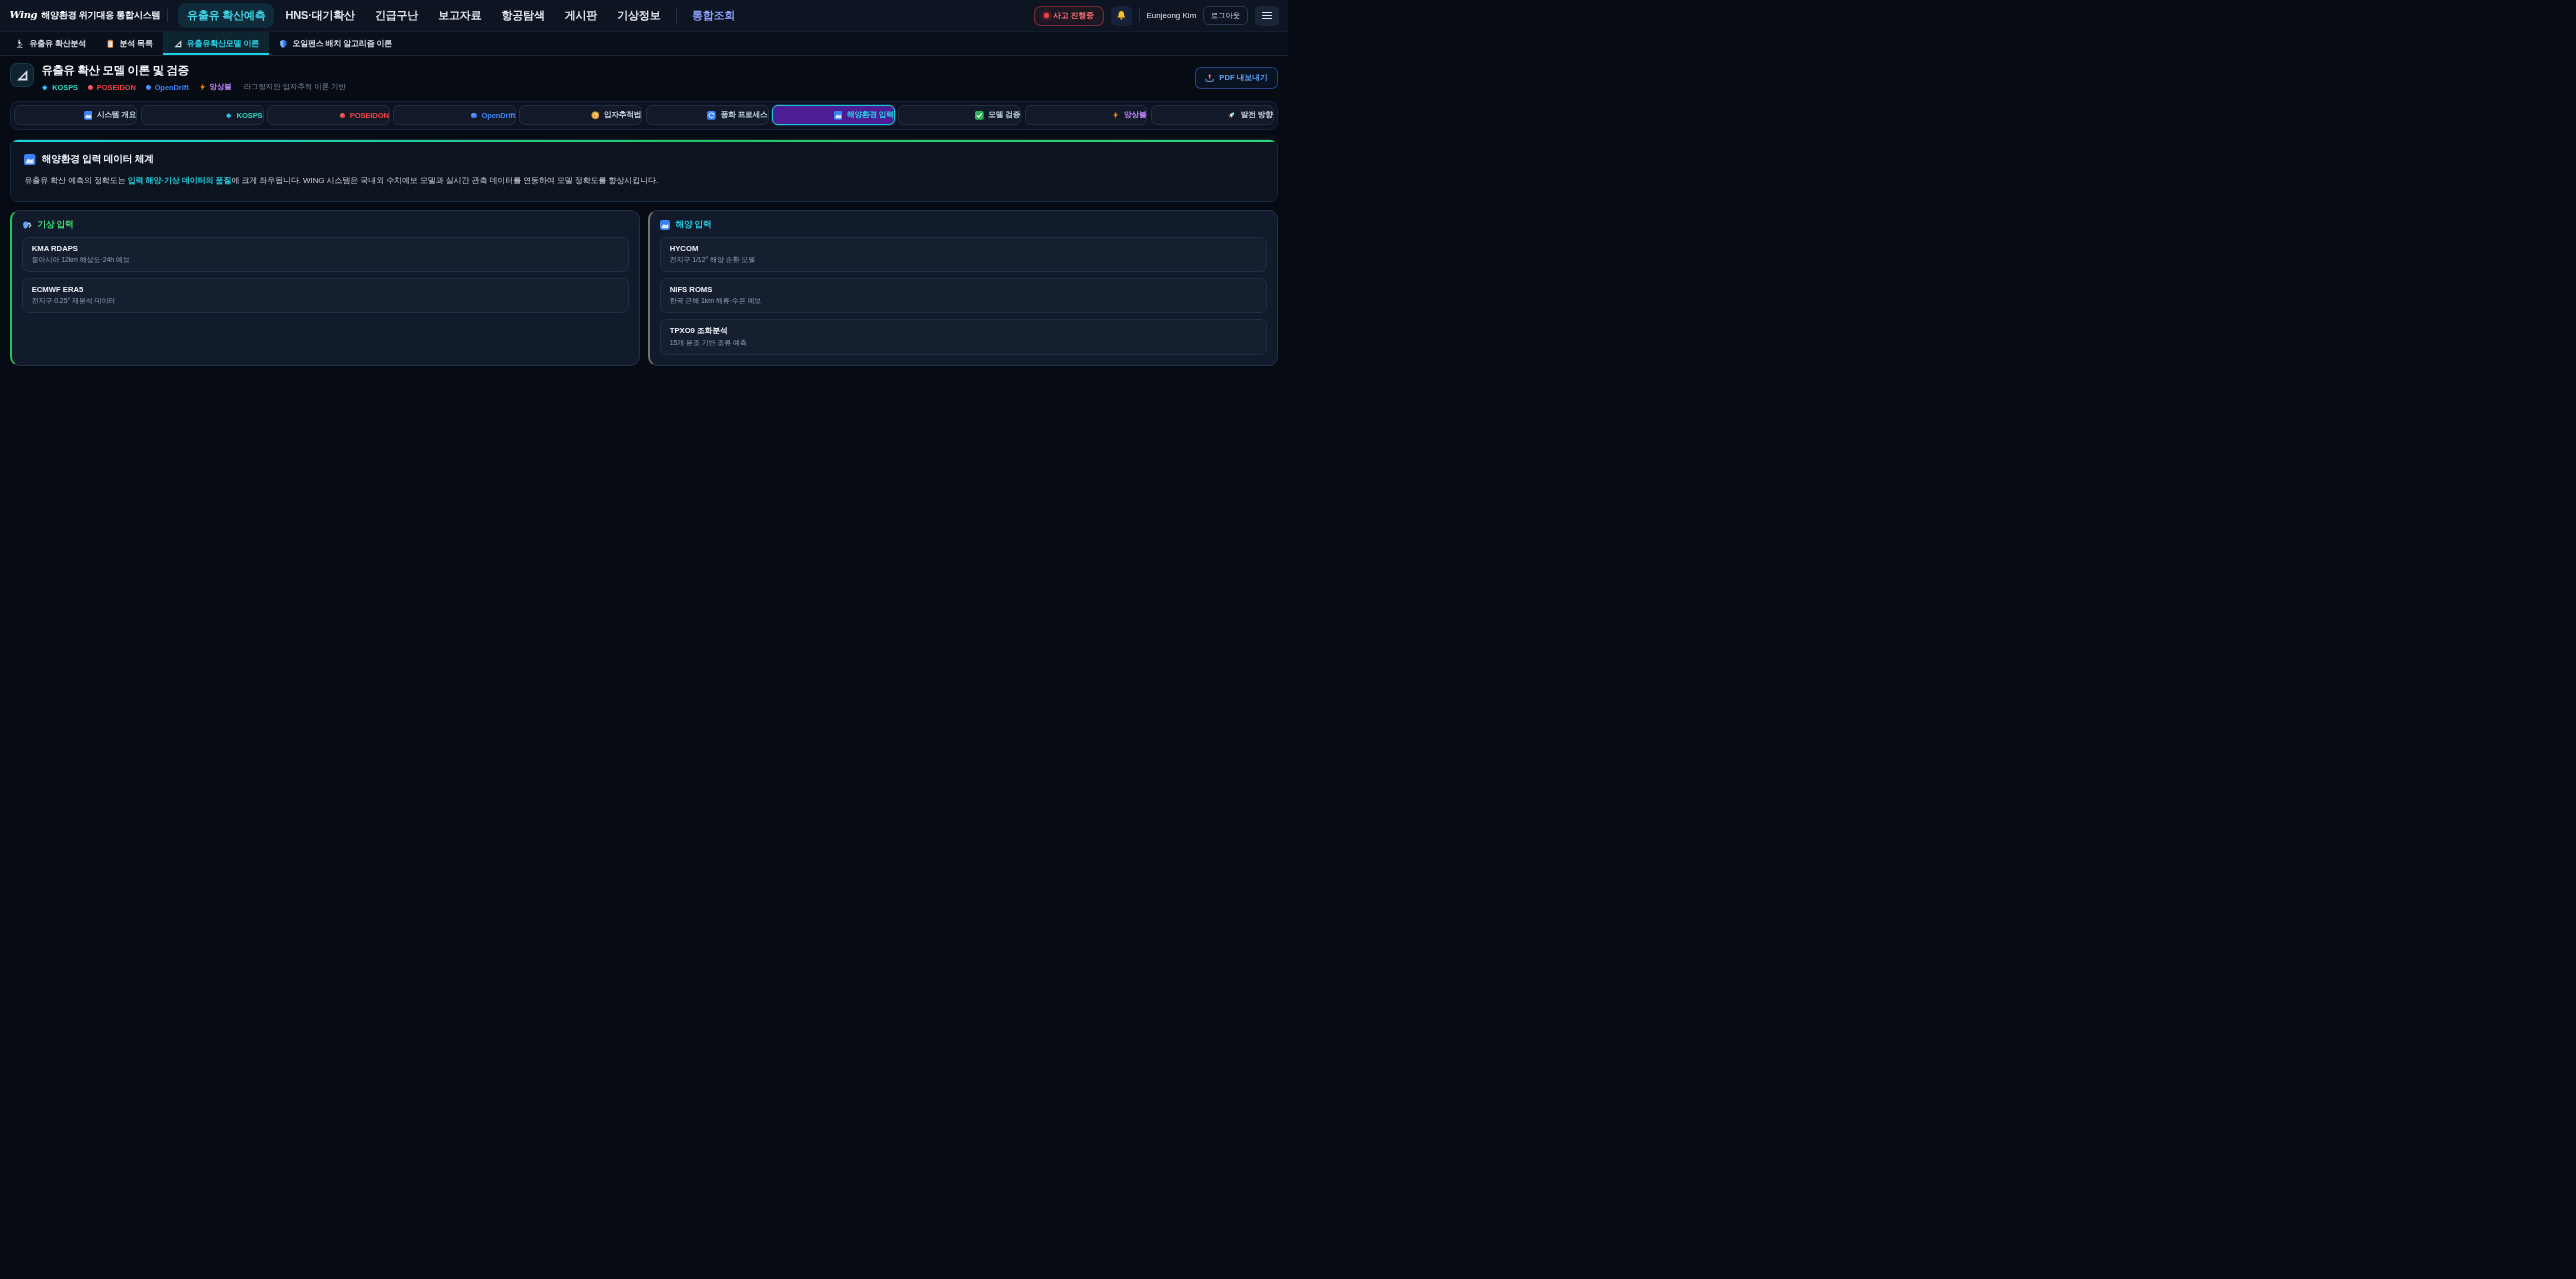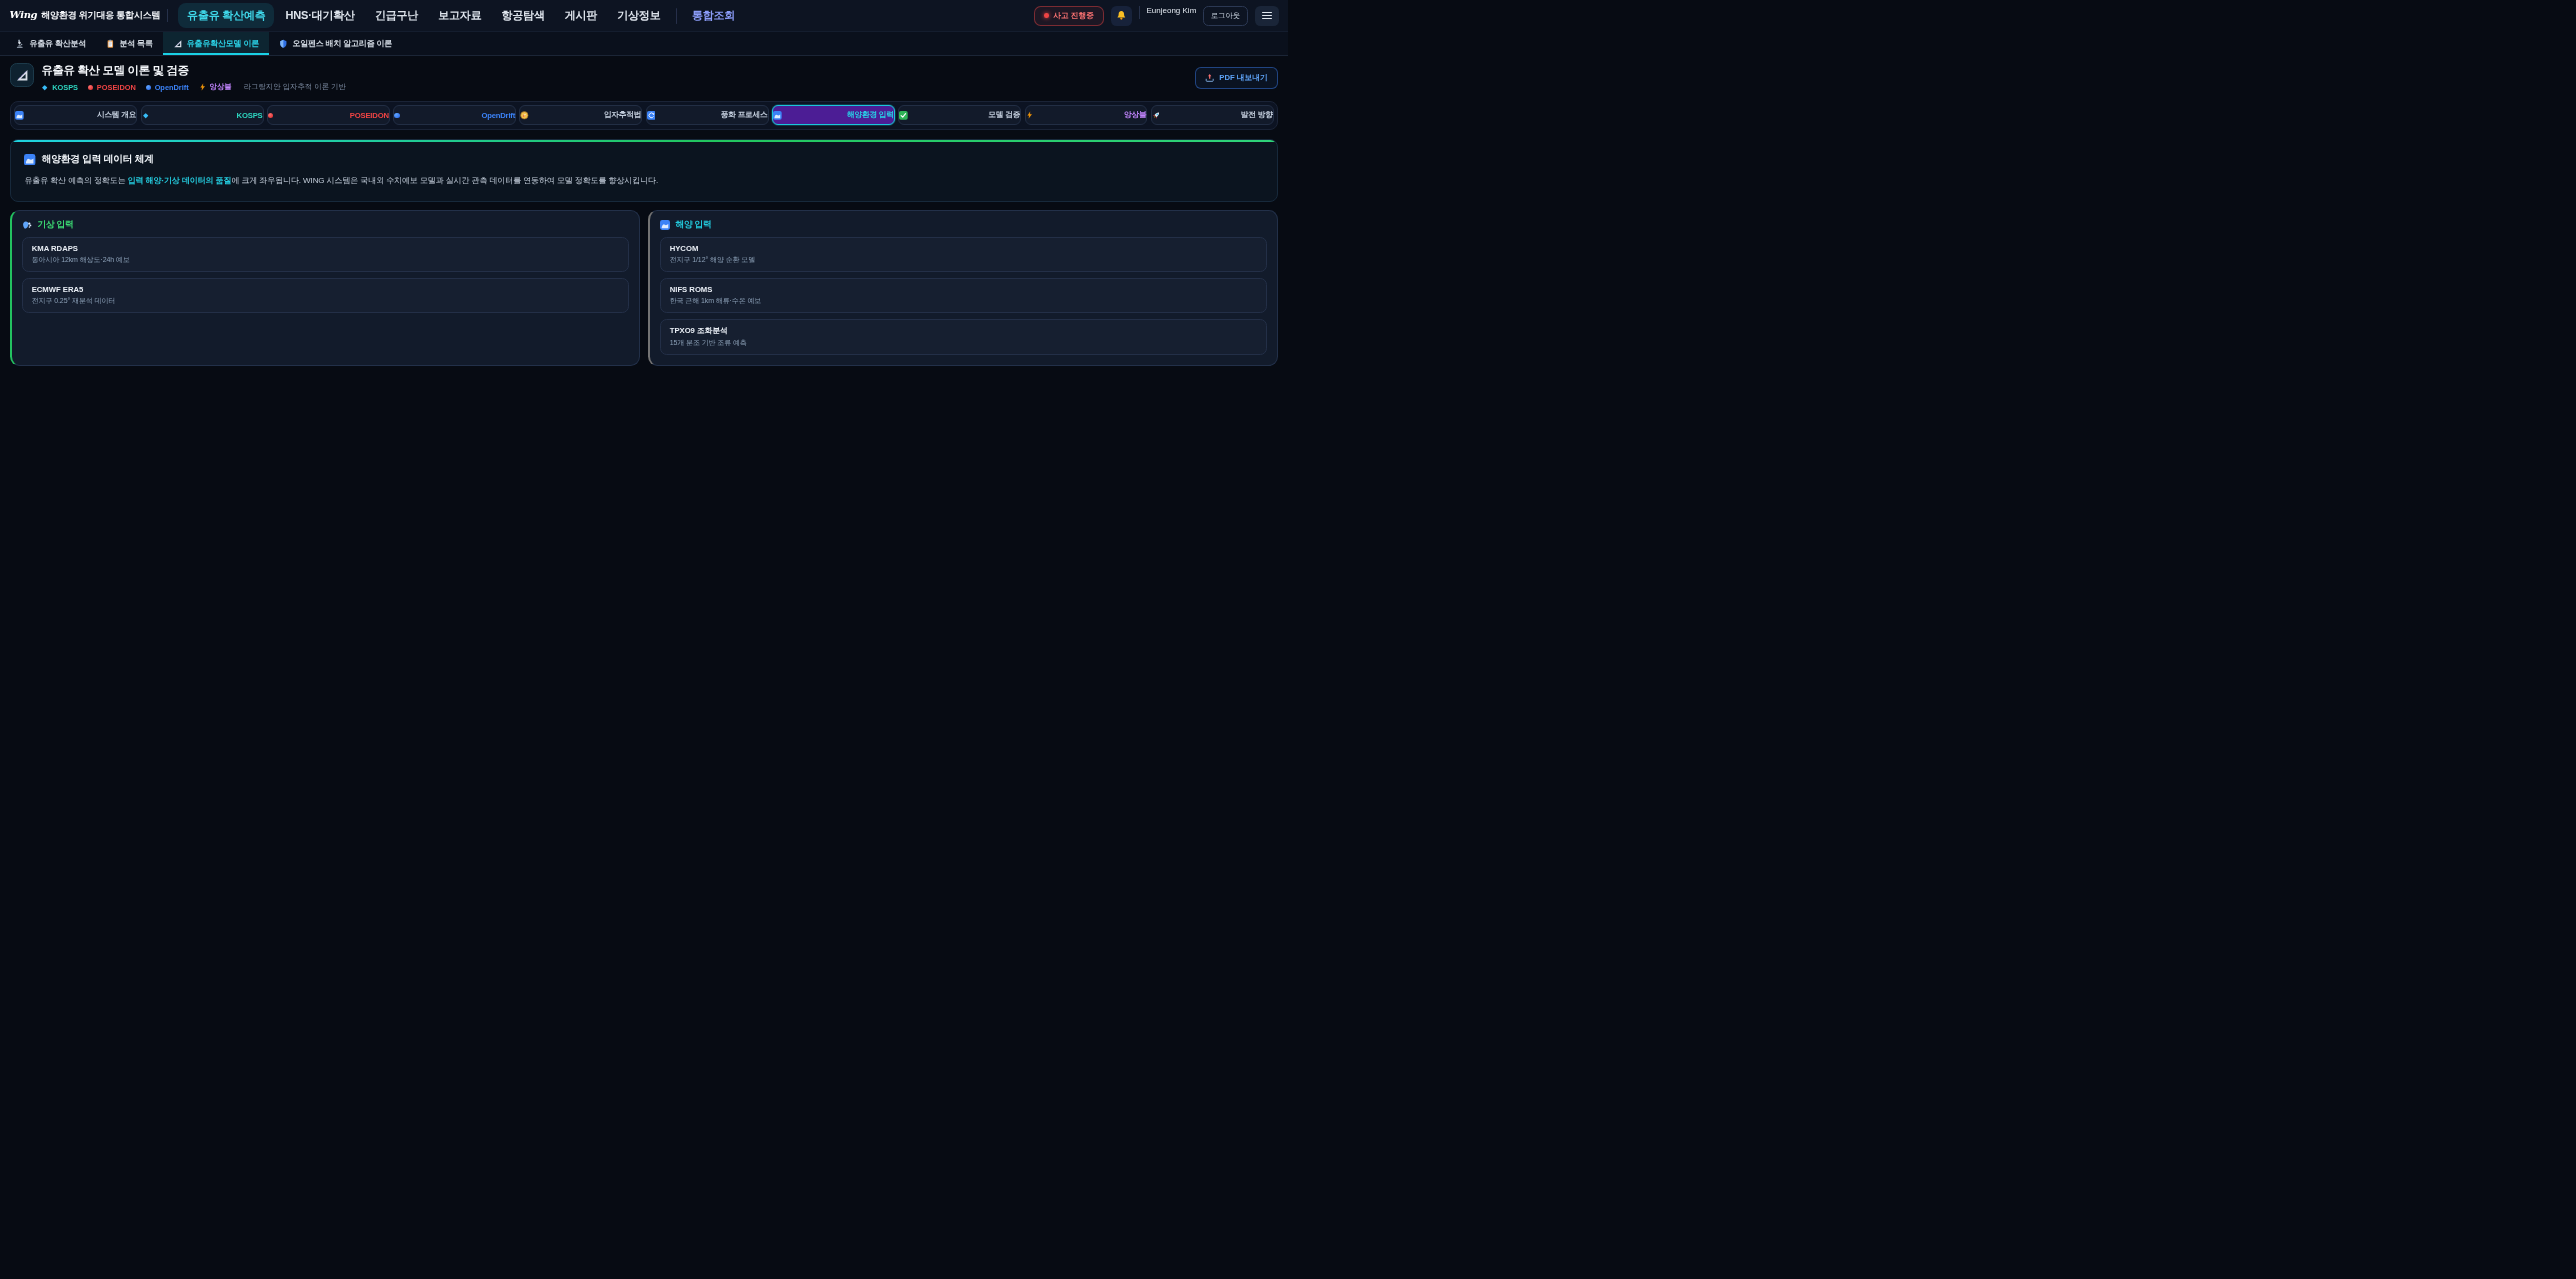--- a/index.html
+++ b/index.html
@@ -22,21 +22,21 @@
   .logo-title { font-weight:700; font-size:9px; color:#f3f5f9; letter-spacing:-0.2px; }
   .vdiv { width:0.7px; height:13.4px; background:#26314a; }
   .mainnav { display:flex; align-items:center; gap:2.7px; margin-left:4px; }
   .mainnav-item {
     padding:4.7px 8.7px; font-size:11px; font-weight:700; color:#dee4ec;
     border-radius:8px; cursor:pointer; white-space:nowrap; letter-spacing:-0.2px;
   }
   .mainnav-item.active { background:rgba(34,211,238,0.12); color:#3fd6e8; }
   .mainnav-item.accent { color:#8b9cf8;text-align:center; }
   .nav-group-div { width:0.7px; height:16px; background:#262f4a; border-radius:1.3px; margin:0 4px; }
-  .topbar-right { margin-left:auto; display:flex; gap:6.7px; }
+  .topbar-right { margin-left:auto; display:flex; align-items:center; gap:6.7px; }
   .incident-badge {
     display:flex; align-items:center; gap:4.7px; padding:4px 9.4px; border-radius:6.7px;
     border:0.7px solid rgba(239,68,68,0.45); background:rgba(239,68,68,0.07);
     color:#f87171; font-weight:700; font-size:7.7px; cursor:pointer; white-space:nowrap;
   }
   .incident-dot { width:4.7px; height:4.7px; border-radius:50%; background:#ef4444; box-shadow:0 0 4px #ef4444; }
   .iconbtn {
     width:21.5px; height:20px; border-radius:5.4px; background:#17223a; border:none;
     display:flex; align-items:center; justify-content:center; cursor:pointer;
   }
@@ -78,21 +78,21 @@
     background:rgba(59,130,246,0.07); color:#5ea3f7; font-size:7.7px; font-weight:700; cursor:pointer; white-space:nowrap;
   }
 
   
   .section-strip {
     margin-top:8.7px; background:#0c1322; border:0.7px solid #1a2336; border-radius:8px;
     padding:3.4px; display:flex; gap:3.4px;
   }
   .section-item {
     flex:1; height:20px; background:#121a2a; border:0.7px solid #222e44; border-radius:6px;
-    display:flex; align-items:center; justify-content:space-between; gap:4.7px;
+    display:flex; align-items:center; justify-content:flex-end; gap:4.7px;
     font-size:7.7px; font-weight:600; color:#c3cedd; cursor:pointer; white-space:nowrap; letter-spacing:-0.2px;
   }
   .section-item.teal { color:#2dd4bf; } .section-item.red { color:#ef4444; }
   .section-item.blue { color:#3b82f6; } .section-item.purple { color:#c084fc; }
   .section-item.active { background:#4c1d95; border-color:#1cc4da; color:#27d2e6; box-shadow:0 0 0 0.7px rgba(34,211,238,0.25); }
 
   
   .overview-panel {
     margin-top:8.7px; background:#0b141f; border:0.7px solid #17293b; border-radius:8px; overflow:hidden;
   }

